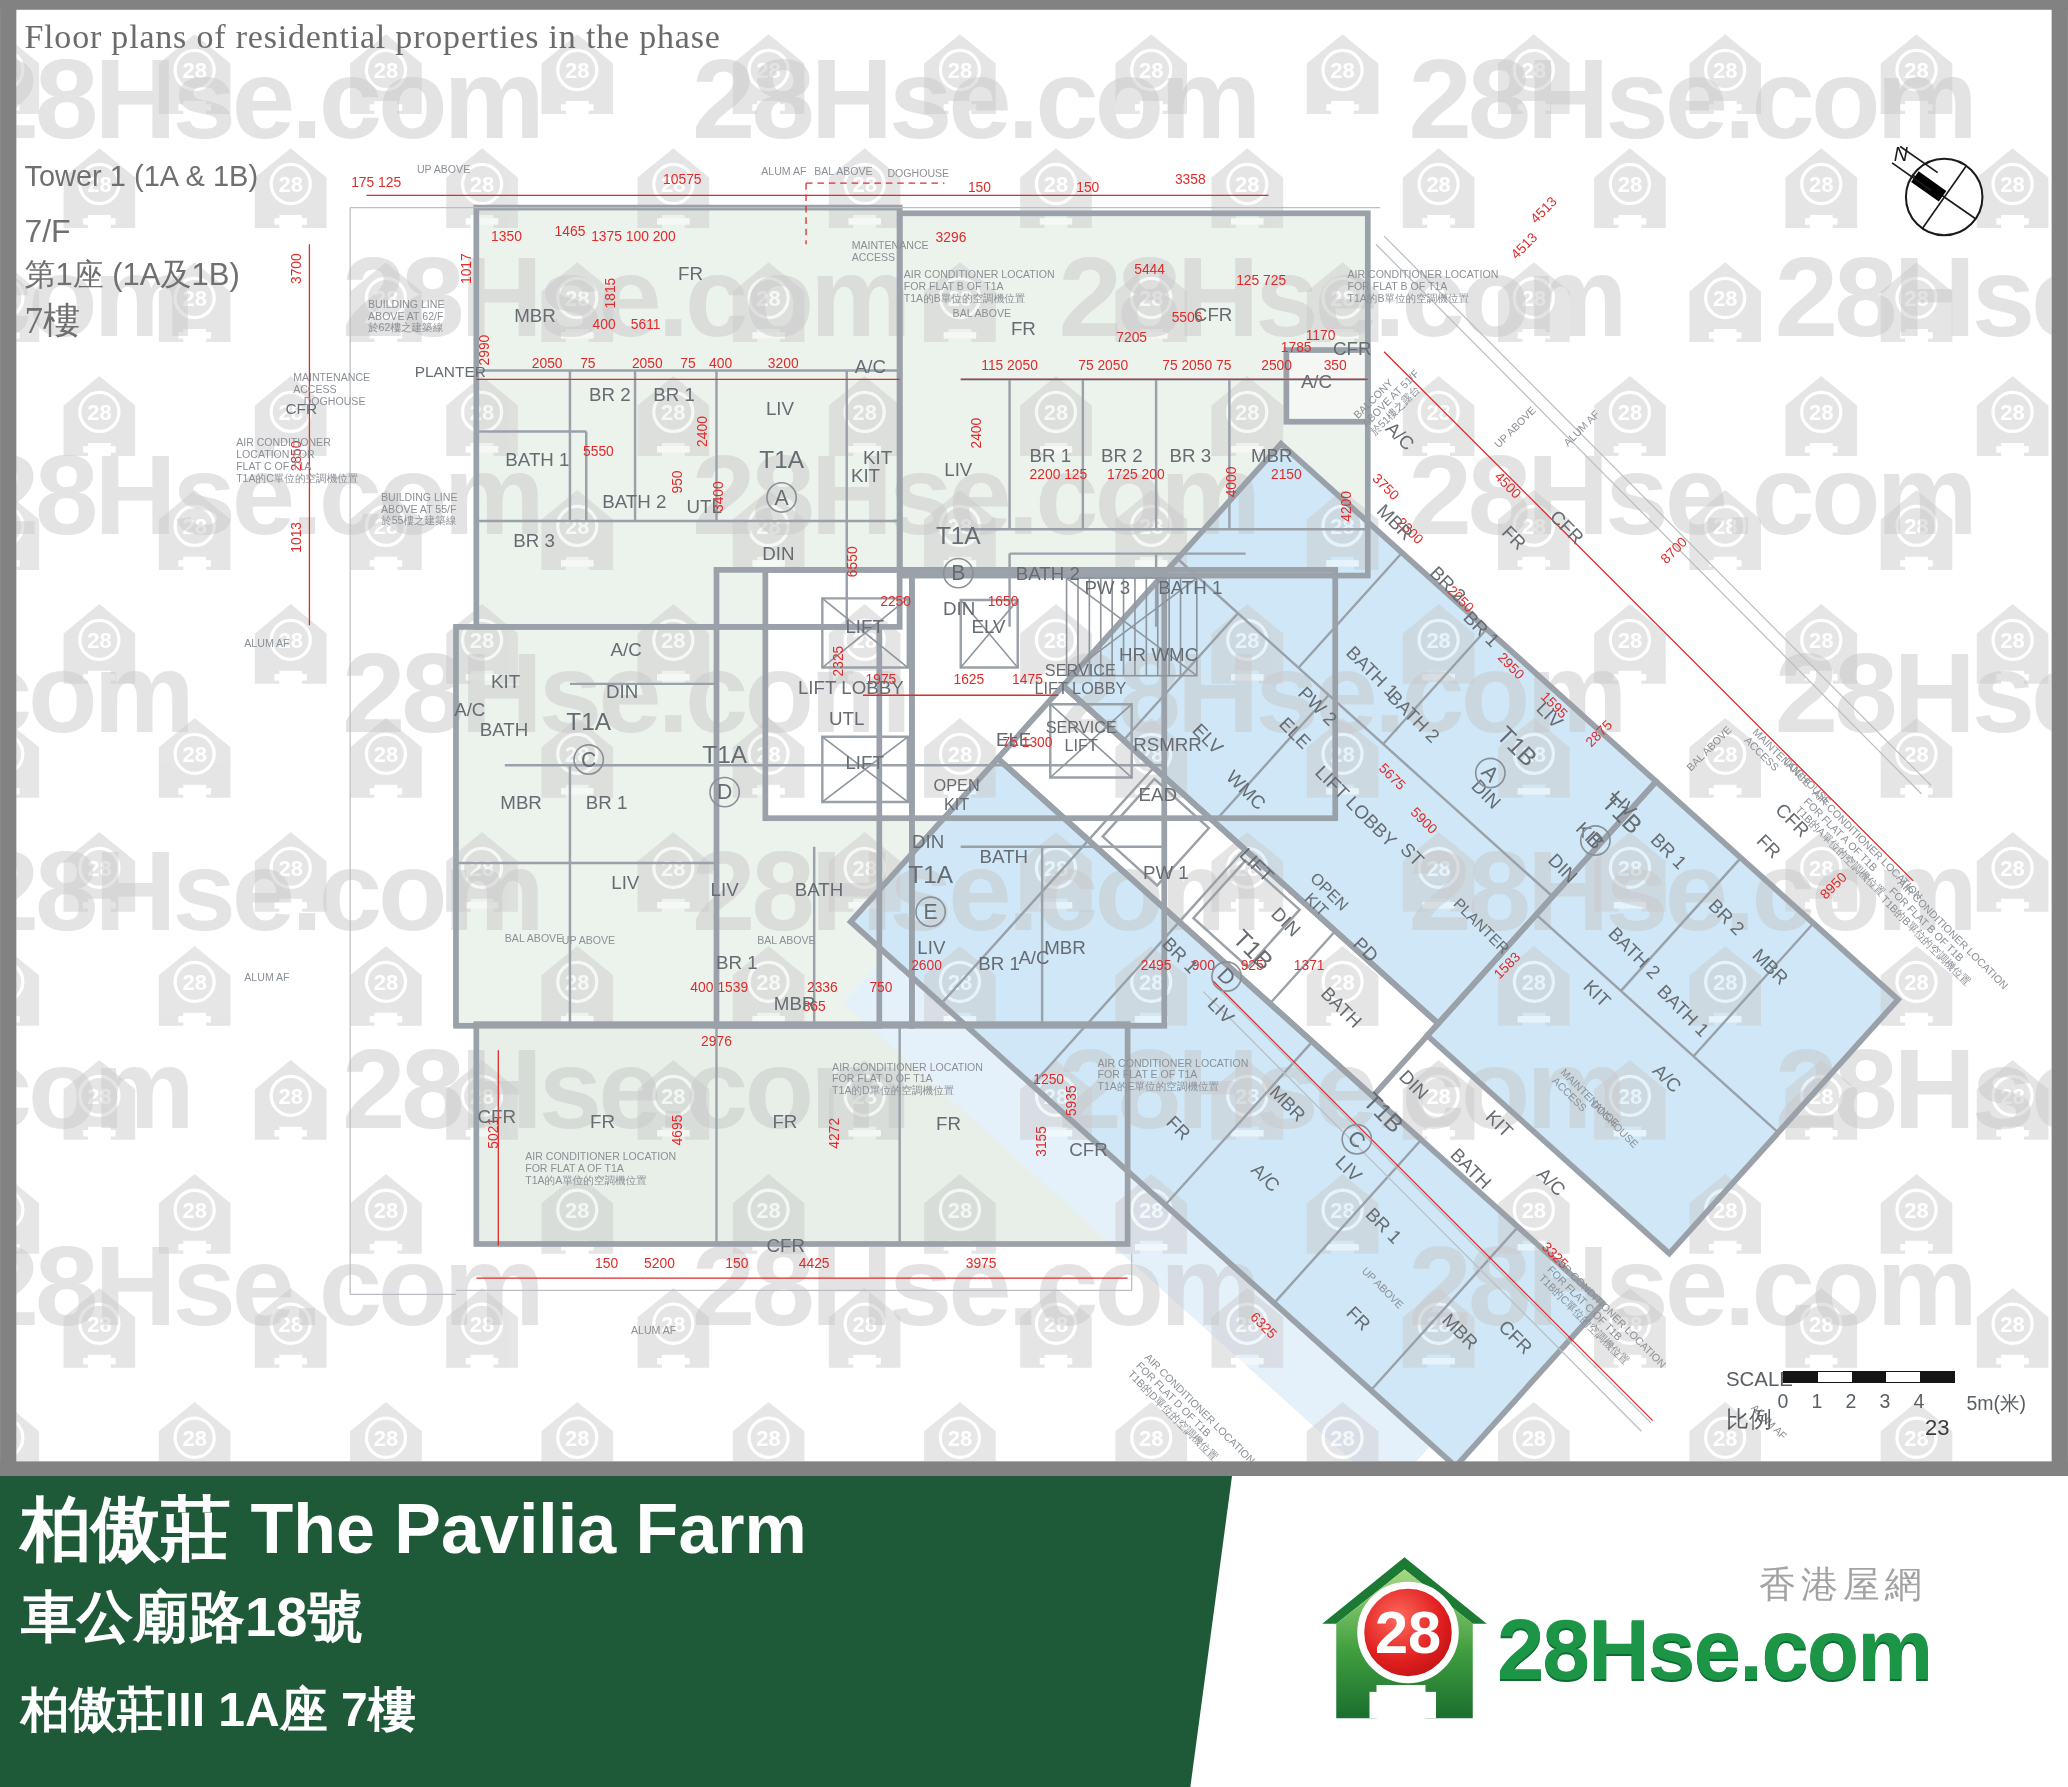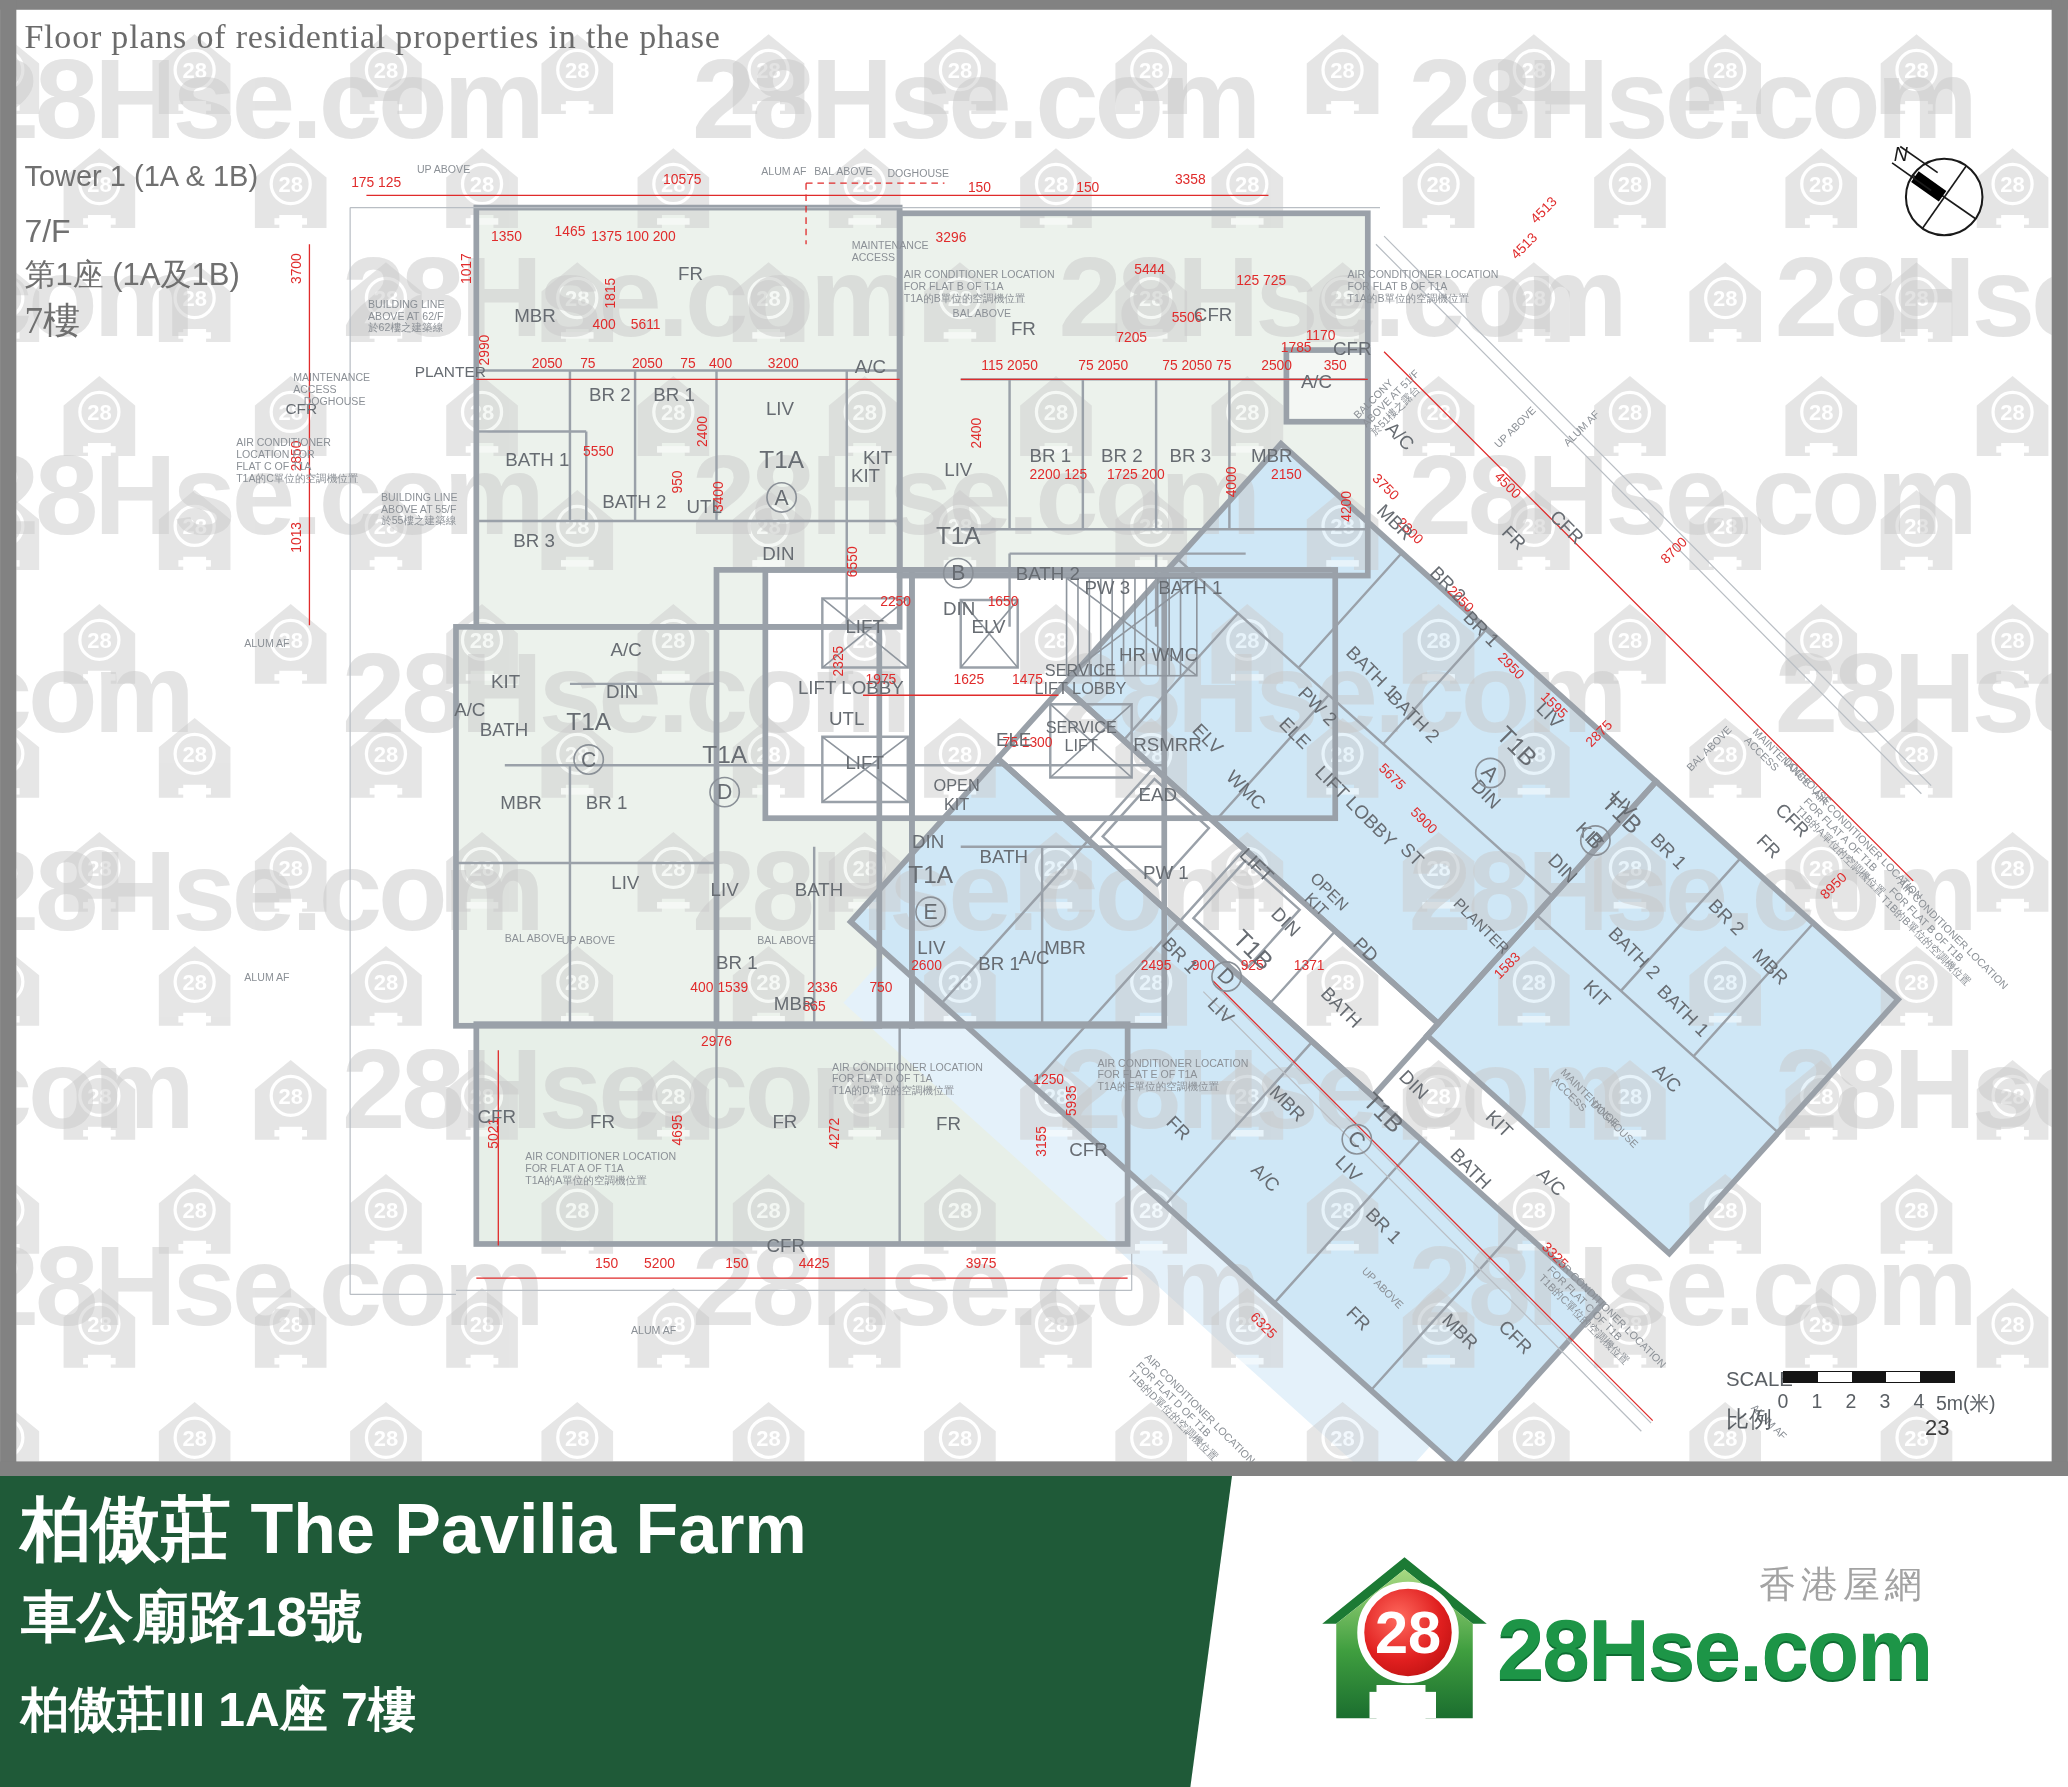--- a/index.html
+++ b/index.html
@@ -18,21 +18,21 @@
   .hdr-floor-zh{top:296px;font-size:37px;color:#707070;font-family:Liberation Serif, serif;}
 
   
   #scalebar{position:absolute;left:1726px;top:1366px;width:277px;height:57px;z-index:30;color:#5a5f64;}
   #scalebar .lbl{position:absolute;left:0;top:1.6px;font-size:20.4px;}
   #scalebar .lbl2{position:absolute;left:0;top:38px;font-size:23px;}
   #scalebar .bar{position:absolute;left:57px;top:4.9px;display:flex;border:1.6px solid #151515;}
   #scalebar .seg{width:34px;height:9.8px;}
   #scalebar .ticks{position:absolute;left:40px;top:24.4px;display:flex;font-size:19.5px;}
   #scalebar .tick{width:34px;text-align:center;}
-  #scalebar .unit{width:90px;text-align:left;}
+  #scalebar .unit{width:90px;text-align:right;}
   #pagenum{position:absolute;left:1925px;top:1415px;font-size:22px;color:#3c3c3c;z-index:30;}
 
   
   #banner{position:absolute;left:0;top:1476px;width:2068px;height:351px;background:#ffffff;z-index:40;}
   #banner .green{position:absolute;inset:0;background:#1f5a38;
       clip-path:polygon(0 0,1232px 0,1185px 100%,0 100%);}
   #banner .l1{position:absolute;left:21px;top:6.5px;font-size:70px;font-weight:bold;color:#fff;letter-spacing:0px;}
   #banner .l2{position:absolute;left:21px;top:104px;font-size:56px;font-weight:bold;color:#fff;}
   #banner .l3{position:absolute;left:21px;top:202px;font-size:48px;font-weight:bold;color:#fff;}
   #logo{position:absolute;left:1317px;top:1536px;width:733px;height:204px;z-index:50;display:flex;align-items:center;}

